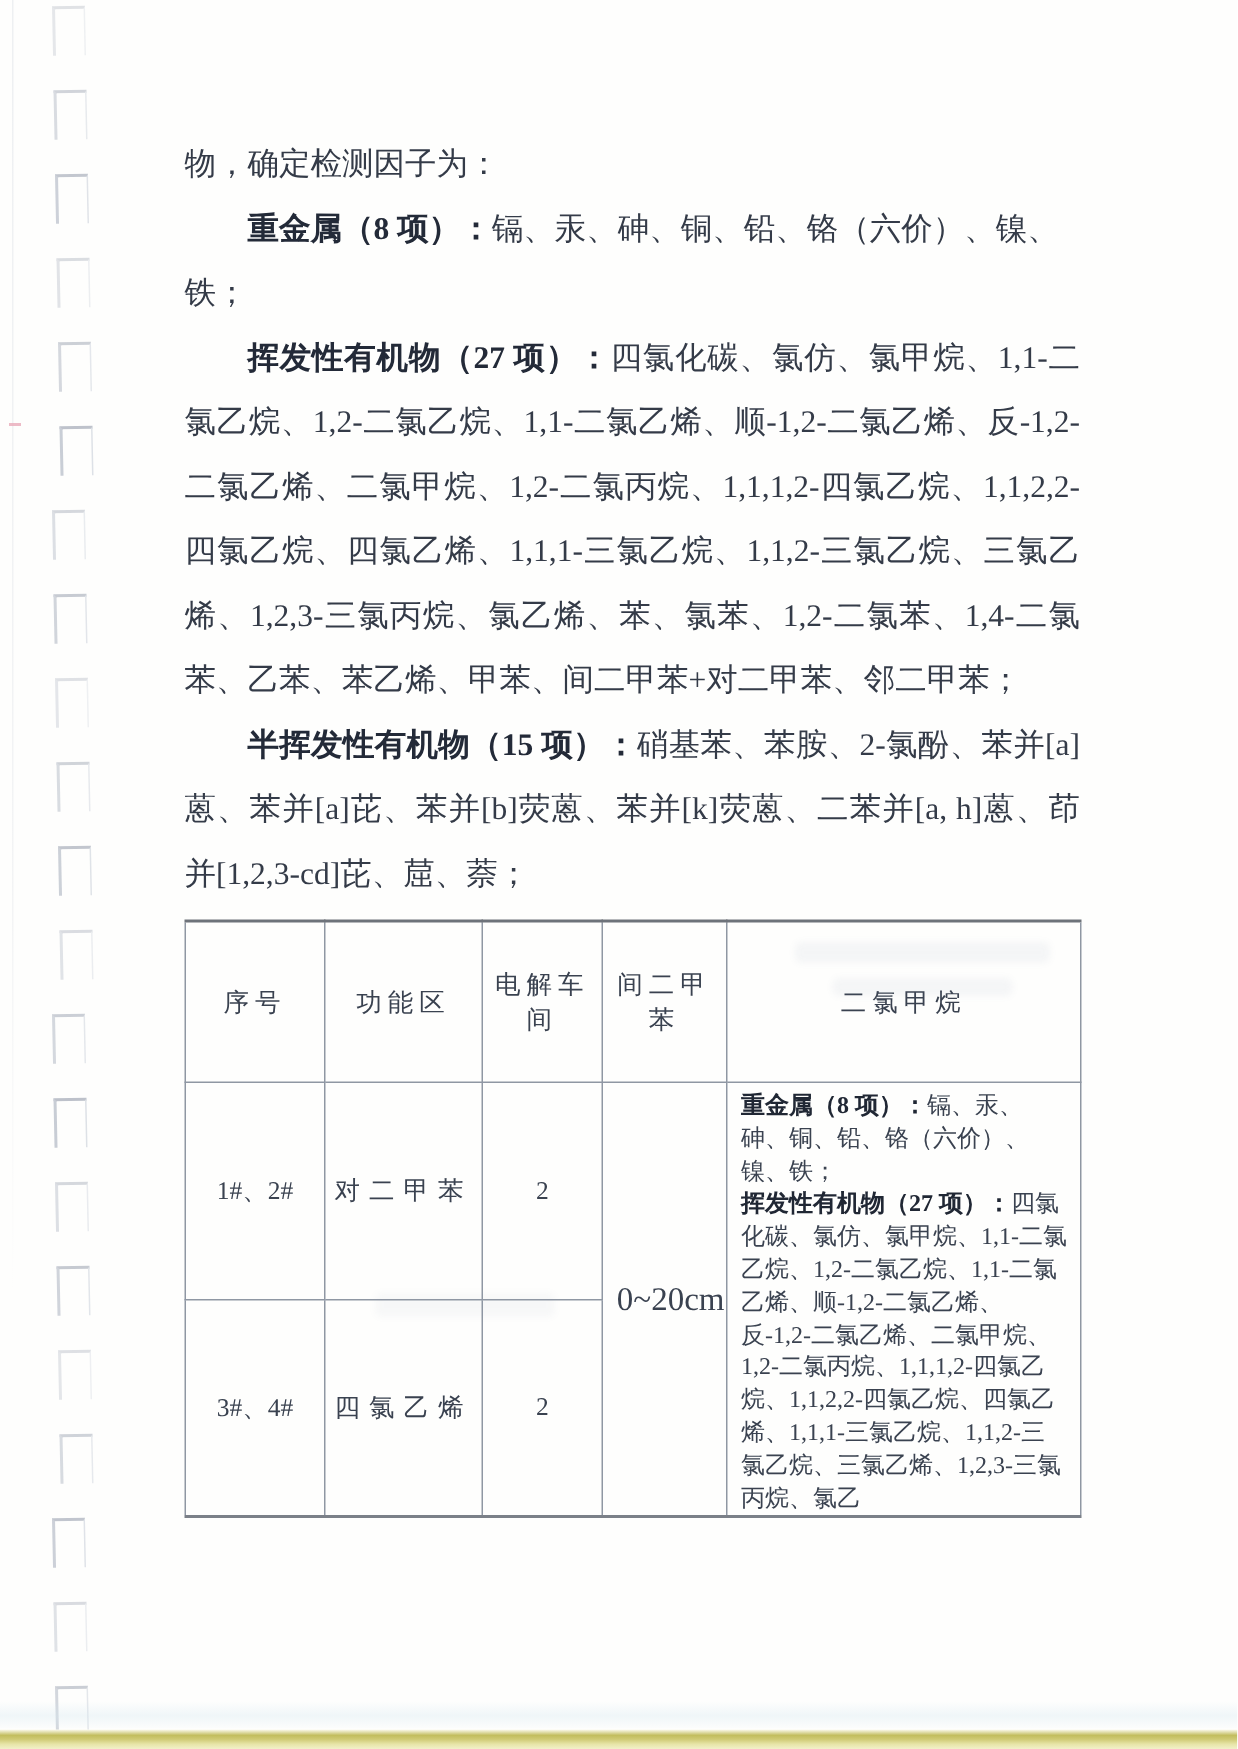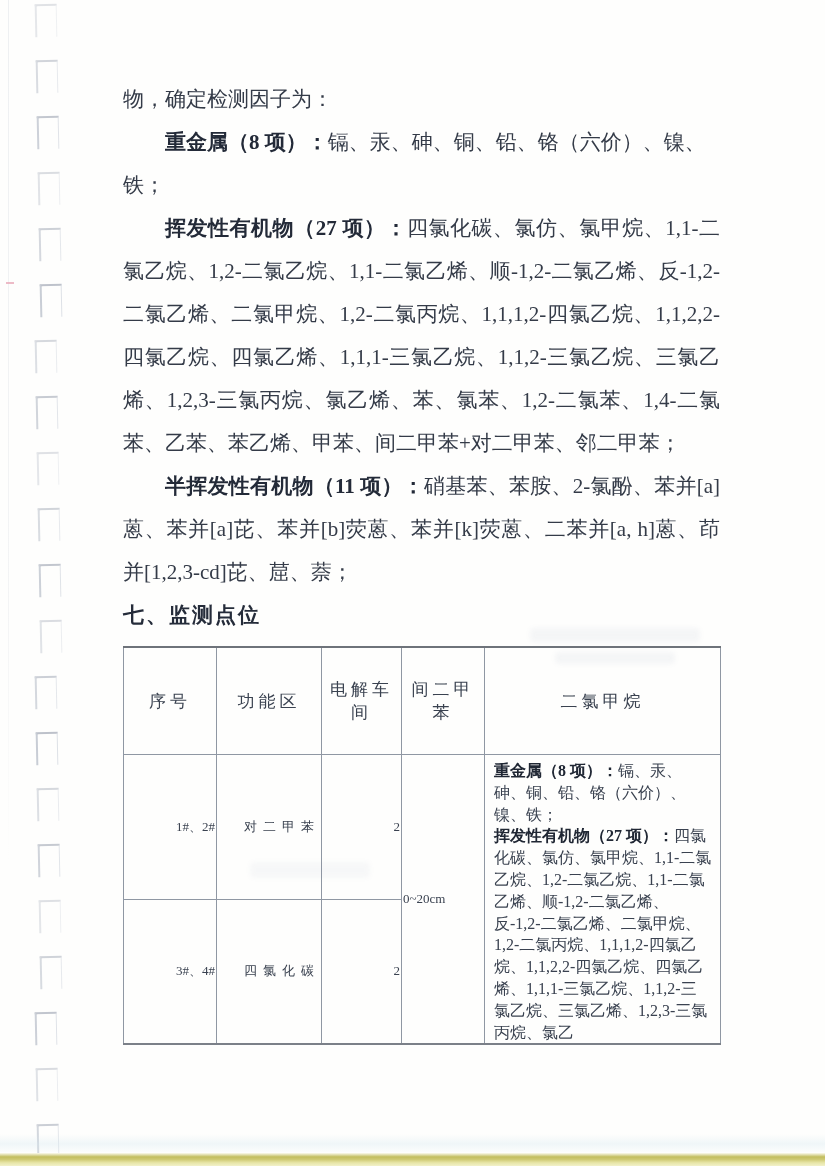--- a/index.html
+++ b/index.html
@@ -31,21 +31,21 @@
     position:absolute; left:0; top:1134px; width:100%; height:18px;
     background:linear-gradient(to bottom, rgba(214,232,240,0), rgba(212,231,239,0.35) 55%, rgba(214,232,240,0.05));
   }
   .band {
     position:absolute; left:0; bottom:0; width:100%; height:13px;
     background:linear-gradient(to bottom, #fbfaee 0%, #c2bd5e 30%, #cfca74 50%, #e7e5a8 75%, #f2f1c9 100%);
   }
 
   
   .content {
-    position:absolute; left:123px; top:78px; width:597px;
+    position:absolute; left:123px; top:88px; width:597px;
     color:#343b48;
     font-family:Liberation Serif, serif;
   }
   .para { margin:0; font-size:21px; line-height:43px; }
   .para b { color:#232a38; }
   .indent { text-indent:42px; }
   .justify { text-align:justify; }
   .section-heading {
     margin:0; font-size:21px; line-height:43px; font-weight:bold;
     color:#252c3a; letter-spacing:2px;
@@ -61,23 +61,23 @@
     border-right:1px solid #959ca8;
   }
   table.monitor th, table.monitor td {
     border:1px solid #8f97a3;
     font-weight:normal;
     color:#3a4250;
   }
   table.monitor th {
     height:104px; font-size:17px; letter-spacing:4px; text-align:center;
   }
-  td.c { text-align:right; font-size:13px; height:118px; }
+  td.c { text-align:center; font-size:17px; height:118px; }
   td.sp { letter-spacing:6px; }
-  td.depth { text-align:left; font-size:13px; }
+  td.depth { text-align:right; font-size:22px; }
   td.factors {
     vertical-align:top; text-align:left;
     padding:5px 8px 0 9px;
     font-size:16px; line-height:21.8px;
     height:238px; overflow:hidden;
   }
   td.factors b { color:#202734; }
 
   
   .ghost {
@@ -118,23 +118,22 @@
   <div class="red-dash"></div>
 
   <div class="content">
 
     <p class="para"><span>物，确定检测因子为：</span></p>
 
     <p class="para indent"><b>重金属（8 项）：</b><span>镉、汞、砷、铜、铅、铬（六价）、镍、铁；</span></p>
 
     <p class="para indent justify"><b>挥发性有机物（27 项）：</b><span>四氯化碳、氯仿、氯甲烷、1,1-二氯乙烷、1,2-二氯乙烷、1,1-二氯乙烯、顺-1,2-二氯乙烯、反-1,2-二氯乙烯、二氯甲烷、1,2-二氯丙烷、1,1,1,2-四氯乙烷、1,1,2,2-四氯乙烷、四氯乙烯、1,1,1-三氯乙烷、1,1,2-三氯乙烷、三氯乙烯、1,2,3-三氯丙烷、氯乙烯、苯、氯苯、1,2-二氯苯、1,4-二氯苯、乙苯、苯乙烯、甲苯、间二甲苯+对二甲苯、邻二甲苯；</span></p>
 
-    <p class="para indent justify"><b>半挥发性有机物（11 项）：</b><span>硝基苯、苯胺、2-氯酚、苯并[a]蒽、苯并[a]芘、苯并[b]荧蒽、苯并[k]荧蒽、二苯并[a, h]蒽、茚并[1,2,3-cd]芘、䓛、萘；</span></p>
+    <p class="para indent justify"><b>半挥发性有机物（15 项）：</b><span>硝基苯、苯胺、2-氯酚、苯并[a]蒽、苯并[a]芘、苯并[b]荧蒽、苯并[k]荧蒽、二苯并[a, h]蒽、茚并[1,2,3-cd]芘、䓛、萘；</span></p>
 
-    <h2 class="section-heading">七、监测点位</h2>
 
     <table class="monitor">
       <colgroup>
         <col style="width:93px">
           <col style="width:105px">
           <col style="width:80px">
         <col style="width:83px">
           <col style="width:236px">
       </colgroup>
       <tbody>
@@ -147,21 +146,21 @@
       </tr>
       <tr>
         <td class="c">1#、2#</td>
         <td class="c sp">对二甲苯</td>
         <td class="c">2</td>
         <td class="depth" rowspan="2">0~20cm</td>
         <td class="factors" rowspan="2"><b>重金属（8 项）：</b><span>镉、汞、砷、铜、铅、铬（六价）、镍、铁；</span><br><b>挥发性有机物（27 项）：</b><span>四氯化碳、氯仿、氯甲烷、1,1-二氯乙烷、1,2-二氯乙烷、1,1-二氯乙烯、顺-1,2-二氯乙烯、反-1,2-二氯乙烯、二氯甲烷、1,2-二氯丙烷、1,1,1,2-四氯乙烷、1,1,2,2-四氯乙烷、四氯乙烯、1,1,1-三氯乙烷、1,1,2-三氯乙烷、三氯乙烯、1,2,3-三氯丙烷、氯乙</span></td>
       </tr>
       <tr>
         <td class="c">3#、4#</td>
-        <td class="c sp">四氯化碳</td>
+        <td class="c sp">四氯乙烯</td>
         <td class="c">2</td>
       </tr>
     </tbody>
       </table>
   </div>
 
   <div class="ghost" style="left:530px; top:628px; width:170px; height:14px;"></div>
   <div class="ghost" style="left:555px; top:652px; width:120px; height:12px;"></div>
   <div class="ghost" style="left:250px; top:862px; width:120px; height:16px; opacity:0.05;"></div>
 

